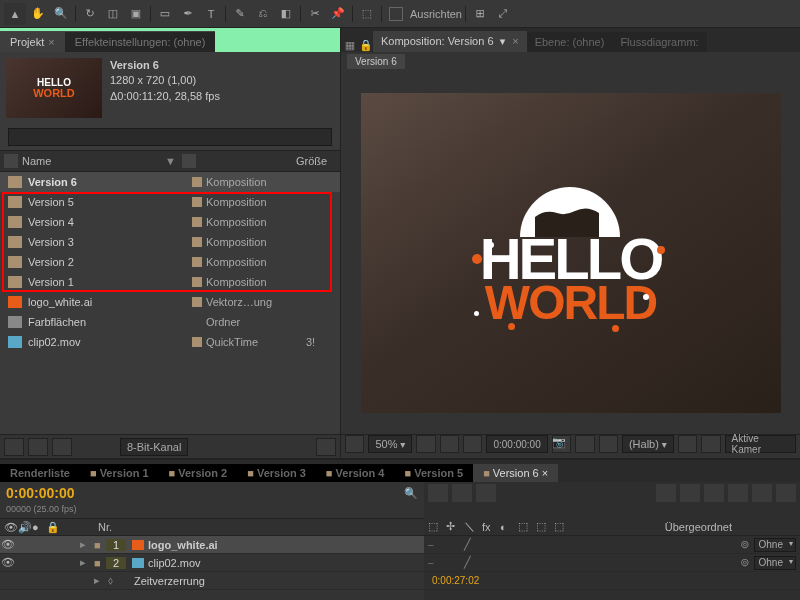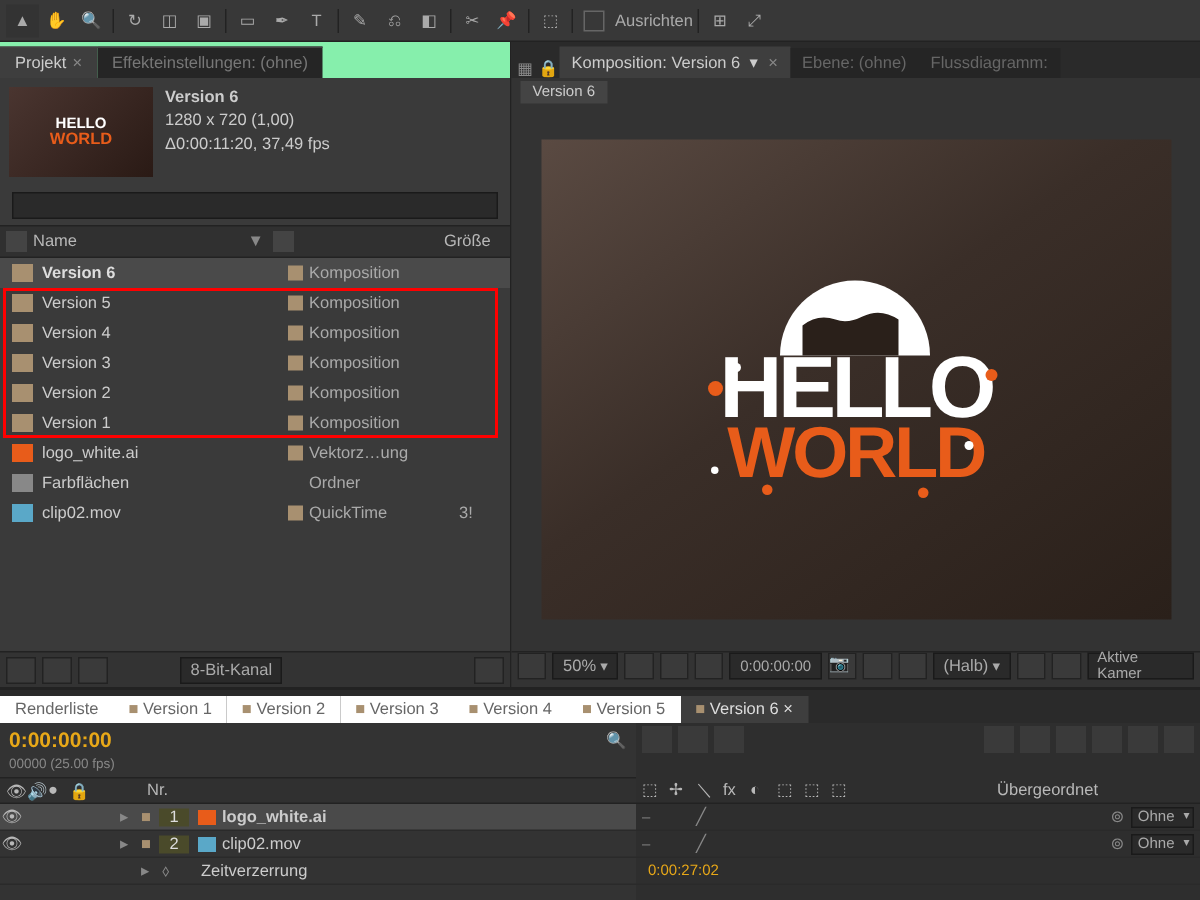--- a/index.html
+++ b/index.html
@@ -72,21 +72,21 @@
 .dot { position: absolute; border-radius: 50%; }
 .dot.o { background: #e85c1a; }
 .dot.w { background: #fff; }
 
 .viewer-footer { height: 24px; background: #333; border-top: 1px solid #222; display: flex; padding: 0 4px; gap: 4px; }
 .vf-field { height: 18px; background: #2a2a2a; border: 1px solid #1a1a1a; padding: 0 6px; color: #aaa; display: flex; align-items: center; font-size: 10px; }
 
 .timeline { height: 142px; background: #333; border-top: 2px solid #222; }
 .tl-tabs { height: 22px; background: #2a2a2a; display: flex; align-items: flex-end; overflow: hidden; }
 .tl-tab { padding: 3px 10px; font-size: 11px; white-space: nowrap; }
-.tl-tab.inactive { background: #ffffff; color: #666; }
+.tl-tab.inactive { background: #000000; color: #666; font-weight: bold; }
 .tl-tab.active { background: #3e3e3e; color: #ddd; }
 
 .tl-body { display: flex; height: 120px; }
 .tl-left { width: 424px; background: #333; }
 .tl-time-row { height: 22px; display: flex; align-items: center; padding: 0 6px; gap: 6px; }
 .timecode { color: #e8a818; font-size: 14px; font-weight: bold; }
 .tl-info { height: 14px; padding: 0 6px; color: #888; font-size: 9px; }
 .tl-hdr { height: 18px; background: #303030; display: flex; align-items: center; font-size: 10px; border-top: 1px solid #222; border-bottom: 1px solid #222; }
 .tl-sw { width: 80px; display: flex; gap: 2px; padding: 0 4px; }
 .tl-sw span { width: 12px; height: 12px; display: inline-block; }
@@ -153,21 +153,21 @@
       <div class="panel-tab"><span>Projekt</span><span class="tab-close">×</span></div>
       <div class="panel-tab inactive">Effekteinstellungen: (ohne)</div>
     </div>
     <div class="thumb-row">
       <div class="thumb">
         <div class="thumb-hello">HELLO<br><span class="w">WORLD</span></div>
       </div>
       <div class="thumb-info">
         <div class="t">Version 6</div>
         <div>1280 x 720 (1,00)</div>
-        <div>Δ0:00:11:20, 37,49 fps</div>
+        <div>Δ0:00:11:20, 28,58 fps</div>
       </div>
     </div>
     <div class="search-row"><input class="search-input" style=""></div>
     <div class="proj-header">
       <div class="proj-col-name">
           <span class="hdr-icon"></span>
           <span>Name</span>
         </div>
       <span style="color:#888">▼&nbsp;&nbsp;</span>
       <span class="hdr-icon"></span>

